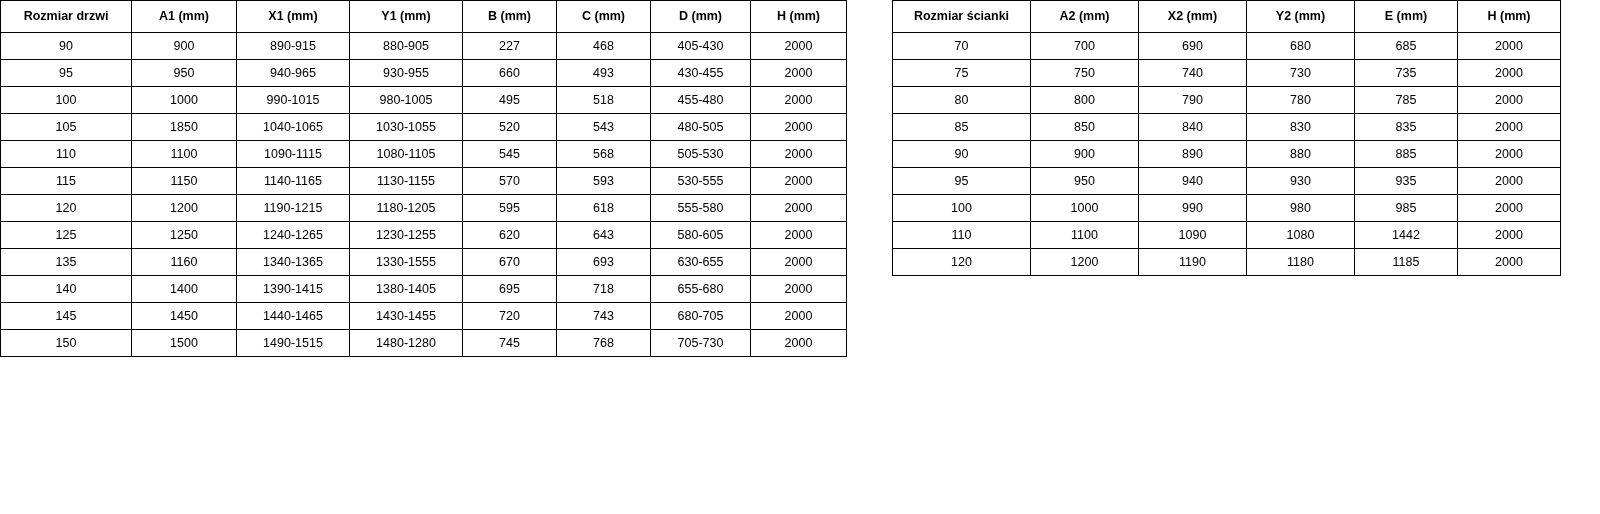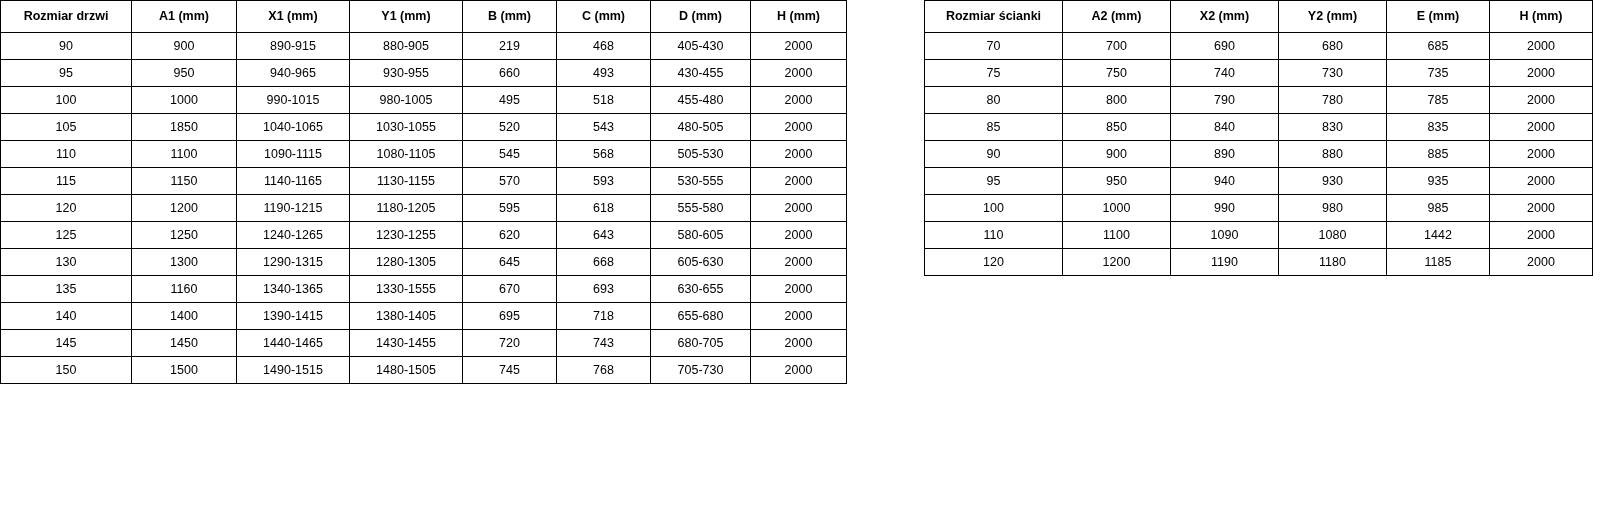--- a/index.html
+++ b/index.html
@@ -17,21 +17,21 @@
   .page {
     position: relative;
     width: 1600px;
     height: 514px;
   }
   .table-wrap {
     position: absolute;
     top: 0;
   }
   #doors-wrap { left: 0; top: 0; }
-  #walls-wrap { left: 924px; top: 0; }
+  #walls-wrap { left: 892px; top: 0; }
 
   table.spec {
     border-collapse: collapse;
     table-layout: fixed;
     font-size: 12.5px;
   }
   table.spec th,
   table.spec td {
     border: 1px solid #000000;
     text-align: center;
@@ -96,21 +96,21 @@
           <th>D (mm)</th>
           <th>H (mm)</th>
         </tr>
       </thead>
       <tbody>
         <tr>
           <td>90</td>
           <td>900</td>
           <td>890-915</td>
           <td>880-905</td>
-          <td>219</td>
+          <td>227</td>
           <td>468</td>
           <td>405-430</td>
           <td>2000</td>
         </tr>
         <tr>
           <td>95</td>
           <td>950</td>
           <td>940-965</td>
           <td>930-955</td>
           <td>660</td>
@@ -172,30 +172,20 @@
           <td>125</td>
           <td>1250</td>
           <td>1240-1265</td>
           <td>1230-1255</td>
           <td>620</td>
           <td>643</td>
           <td>580-605</td>
           <td>2000</td>
         </tr>
         <tr>
-          <td>130</td>
-          <td>1300</td>
-          <td>1290-1315</td>
-          <td>1280-1305</td>
-          <td>645</td>
-          <td>668</td>
-          <td>605-630</td>
-          <td>2000</td>
-        </tr>
-        <tr>
           <td>135</td>
           <td>1160</td>
           <td>1340-1365</td>
           <td>1330-1555</td>
           <td>670</td>
           <td>693</td>
           <td>630-655</td>
           <td>2000</td>
         </tr>
         <tr>
@@ -215,21 +205,21 @@
           <td>1430-1455</td>
           <td>720</td>
           <td>743</td>
           <td>680-705</td>
           <td>2000</td>
         </tr>
         <tr>
           <td>150</td>
           <td>1500</td>
           <td>1490-1515</td>
-          <td>1480-1505</td>
+          <td>1480-1280</td>
           <td>745</td>
           <td>768</td>
           <td>705-730</td>
           <td>2000</td>
         </tr>
       </tbody>
     </table>
   </div>
 
   <div class="table-wrap" id="walls-wrap">

